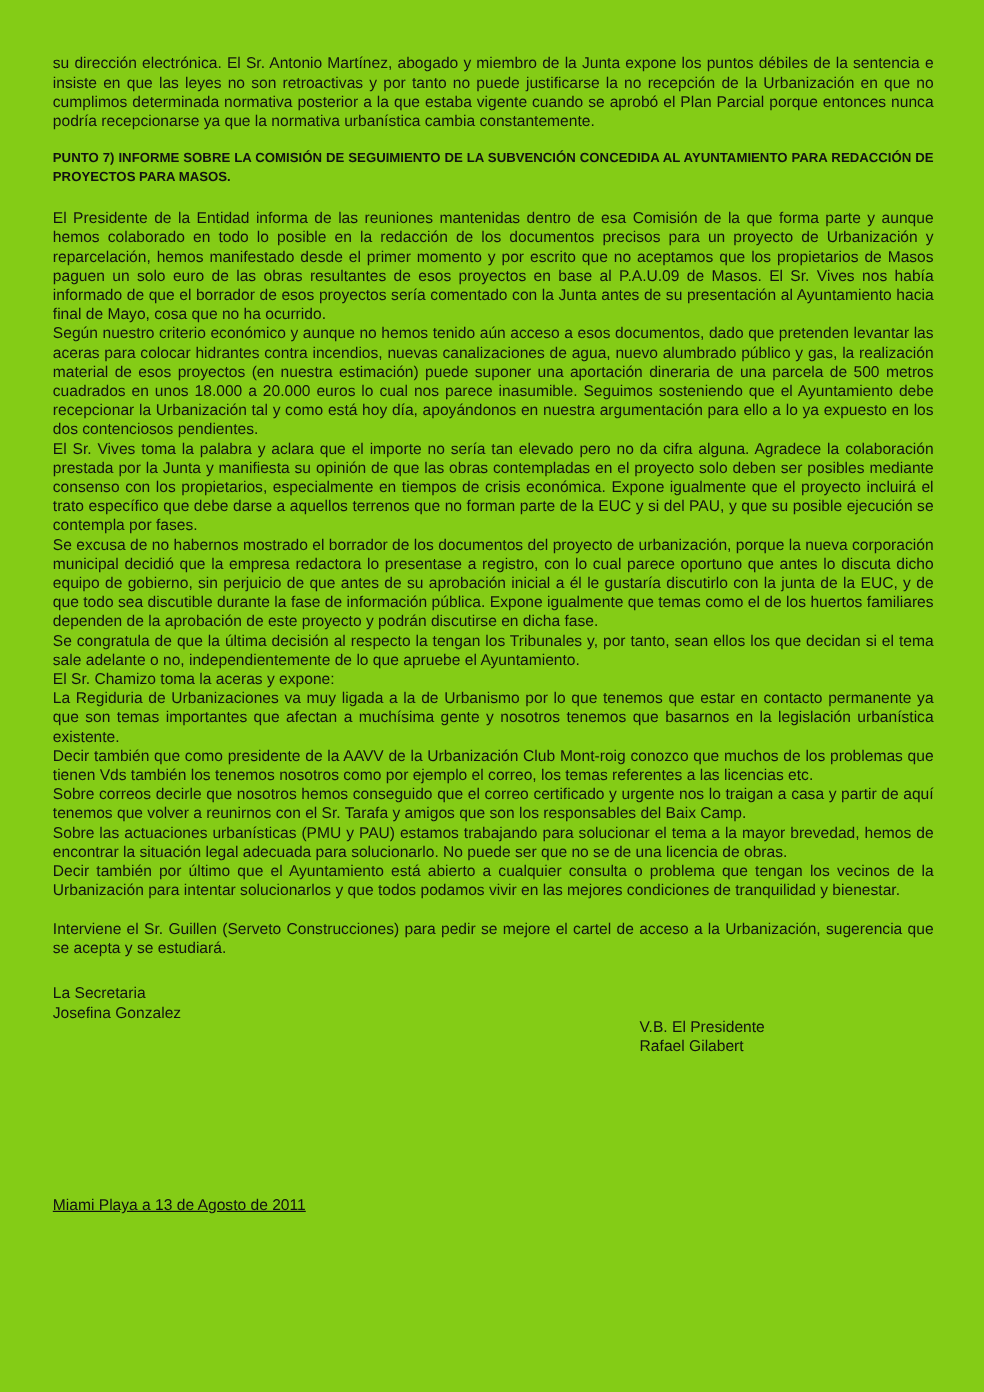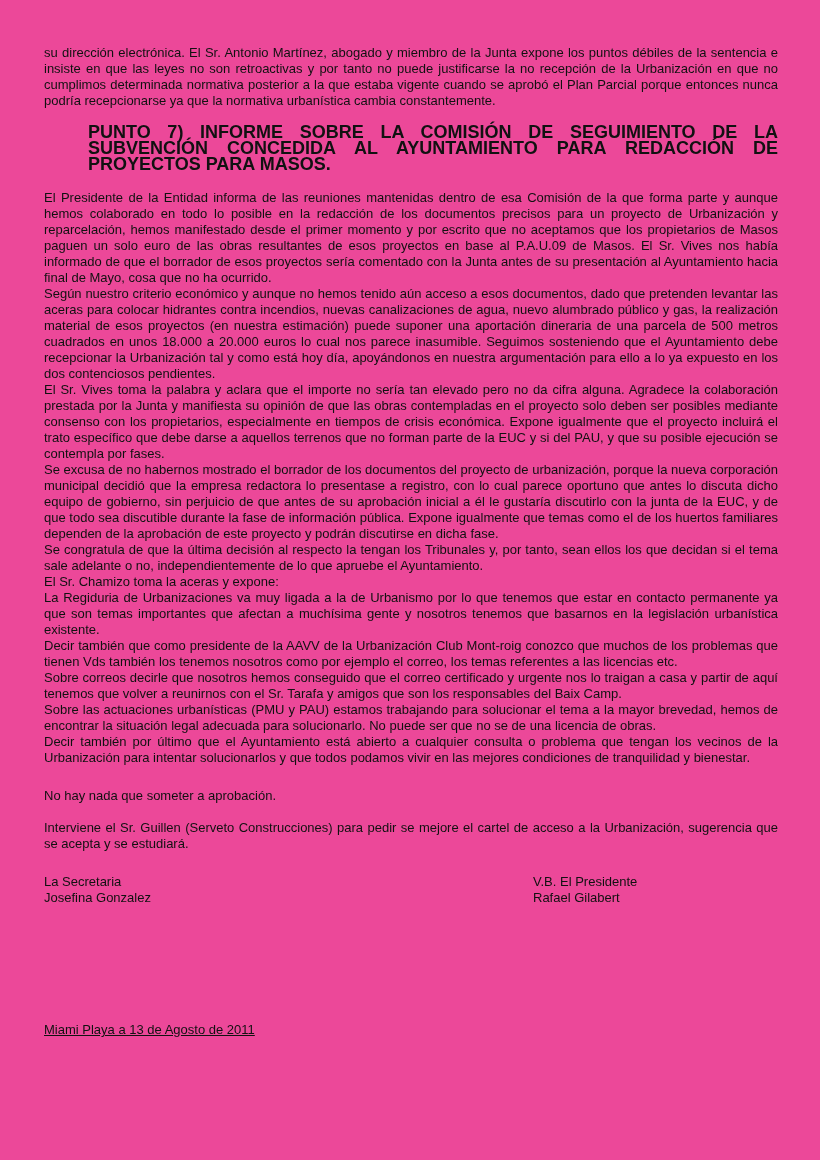--- a/index.html
+++ b/index.html
@@ -1,48 +1,48 @@
 <!DOCTYPE html>
 <html><head>
 <meta charset="utf-8">
 <style>
   * { margin: 0; padding: 0; box-sizing: border-box; }
   html, body { background: #ffffff; }
   .page {
     position: relative;
     width: 820px;
     height: 1160px;
-    background: #ec4899;
+    background: #84cc16;
     color: #111111;
     font-family: "Liberation Sans", sans-serif;
     font-size: 13px;
     line-height: 16px;
     overflow: hidden;
   }
   .content {
     position: absolute;
     left: 44px;
     top: 45px;
     width: 734px;
   }
   .justify { text-align: justify; }
   .para { margin: 0; }
-  .heading { font-weight: bold; font-size: 18px; margin-left: 44px; }
+  .heading { font-weight: bold; font-size: 11px; }
   .heading-7 { margin-top: 15px; }
   .body-block { margin-top: 18px; }
   .body-block p { margin: 0; }
   .closing { margin-top: 22px; }
   .heading-8 { margin-top: 15px; }
   .para-interviene { margin-top: 16px; }
   .signatures {
     margin-top: 22px;
     display: flex;
   }
   .sig-left { width: 489px; }
-  .sig-right { flex: 1; }
+  .sig-right { flex: 1; margin-top: 28px; }
   .footer-date { margin-top: 116px; text-decoration: underline; }
 </style>
 </head>
 <body>
 
 <div class="page">
   <div class="content">
 
     <p class="para justify">su dirección electrónica. El Sr. Antonio Martínez, abogado y miembro de la Junta expone los puntos débiles de la sentencia e insiste en que las leyes no son retroactivas y por tanto no puede justificarse la no recepción de la Urbanización en que no cumplimos determinada normativa posterior a la que estaba vigente cuando se aprobó el Plan Parcial porque entonces nunca podría recepcionarse ya que la normativa urbanística cambia constantemente.</p>
 
@@ -55,21 +55,20 @@
       <p class="justify">Se excusa de no habernos mostrado el borrador de los documentos del proyecto de urbanización, porque la nueva corporación municipal decidió que la empresa redactora lo presentase a registro, con lo cual parece oportuno que antes lo discuta dicho equipo de gobierno, sin perjuicio de que antes de su aprobación inicial a él le gustaría discutirlo con la junta de la EUC, y de que todo sea discutible durante la fase de información pública. Expone igualmente que temas como el de los huertos familiares dependen de la aprobación de este proyecto y podrán discutirse en dicha fase.</p>
       <p class="justify">Se congratula de que la última decisión al respecto la tengan los Tribunales y, por tanto, sean ellos los que decidan si el tema sale adelante o no, independientemente de lo que apruebe el Ayuntamiento.</p>
       <p class="justify">El Sr. Chamizo toma la aceras y expone:</p>
       <p class="justify">La Regiduria de Urbanizaciones va muy ligada a la de Urbanismo por lo que tenemos que estar en contacto permanente ya que son temas importantes que afectan a muchísima gente y nosotros tenemos que basarnos en la legislación urbanística existente.</p>
       <p class="justify">Decir también que como presidente de la AAVV de la Urbanización Club Mont-roig conozco que muchos de los problemas que tienen Vds también los tenemos nosotros como por ejemplo el correo, los temas referentes a las licencias etc.</p>
       <p class="justify">Sobre correos decirle que nosotros hemos conseguido que el correo certificado y urgente nos lo traigan a casa y partir de aquí tenemos que volver a reunirnos con el Sr. Tarafa y amigos que son los responsables del Baix Camp.</p>
       <p class="justify">Sobre las actuaciones urbanísticas (PMU y PAU) estamos trabajando para solucionar el tema a la mayor brevedad, hemos de encontrar la situación legal adecuada para solucionarlo. No puede ser que no se de una licencia de obras.</p>
       <p class="justify">Decir también por último que el Ayuntamiento está abierto a cualquier consulta o problema que tengan los vecinos de la Urbanización para intentar solucionarlos y que todos podamos vivir en las mejores condiciones de tranquilidad y bienestar.</p>
     </div>
 
-    <p class="para closing">No hay nada que someter a aprobación.</p>
 
 
     <p class="para justify para-interviene">Interviene el Sr. Guillen (Serveto Construcciones) para pedir se mejore el cartel de acceso a la Urbanización, sugerencia que se acepta y se estudiará.</p>
 
     <div class="signatures">
       <div class="sig-left">
         <div>La Secretaria</div>
         <div>Josefina Gonzalez</div>
       </div>
       <div class="sig-right">

